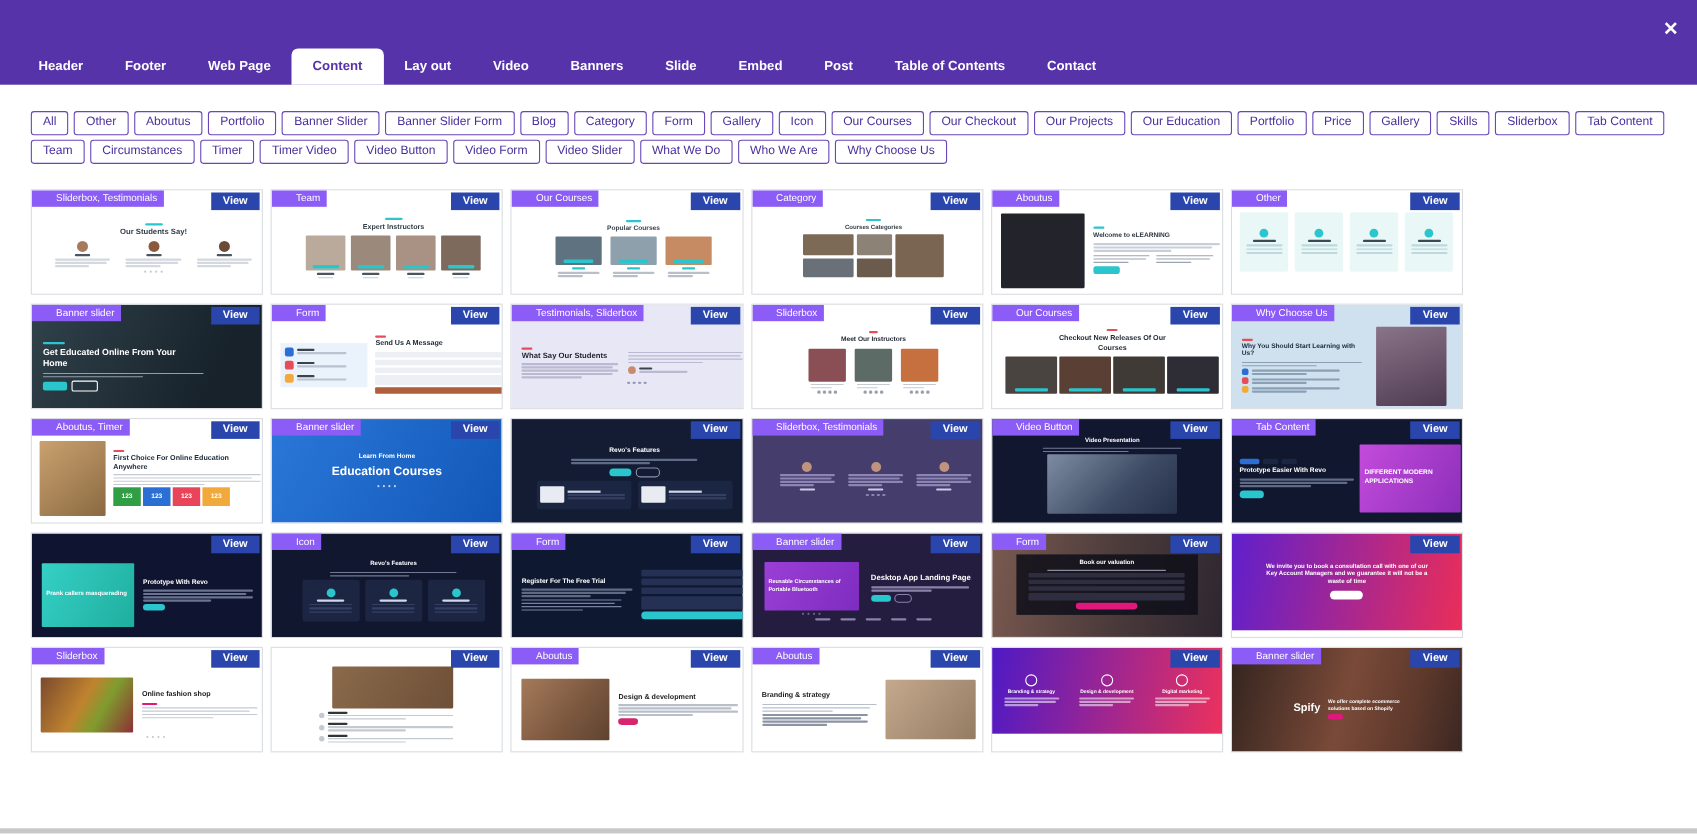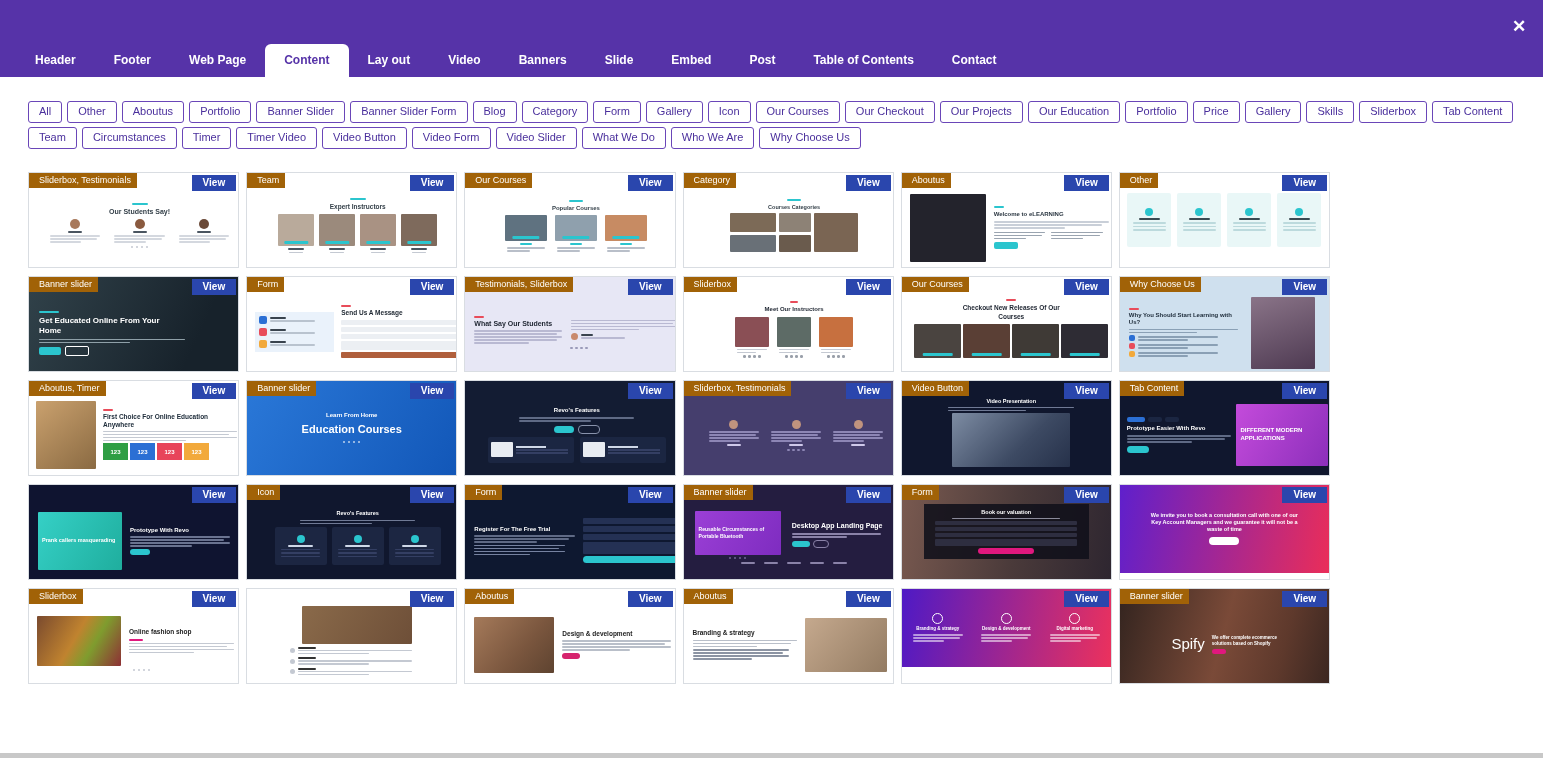--- a/index.html
+++ b/index.html
@@ -10,21 +10,21 @@
   .mclose{position:absolute;top:14px;right:12px;color:#fff;font-size:17px;font-weight:700;width:24px;height:24px;display:flex;align-items:center;justify-content:center;cursor:pointer;}
   .tabs{position:absolute;left:16px;bottom:0;display:flex;}
   .tab{color:#fff;font-size:12px;font-weight:700;line-height:33px;padding:0 19px;cursor:pointer;white-space:nowrap;}
   .tab.active{background:#fff;color:#5633a8;border-radius:6px 6px 0 0;}
   
   .filters{margin:24px 28px 0 28px;display:flex;flex-wrap:wrap;gap:4px 5px;}
   .chip{font-size:11px;color:#4a2f9c;border:1px solid #6a46b8;border-radius:3px;background:#fff;padding:3px 10px;line-height:1.25;cursor:pointer;white-space:nowrap;}
   
   .grid{margin:23px 0 0 28px;width:1302px;display:grid;grid-template-columns:repeat(6,1fr);gap:8px 7px;}
   .card{position:relative;height:94px;border:1px solid #d9dde2;background:#fff;overflow:hidden;cursor:pointer;}
-  .badge{position:absolute;top:0;left:0;background:#a16207;color:#fff;font-size:9px;padding:2px 6px 3px 10px;z-index:3;white-space:nowrap;}
+  .badge{position:absolute;top:0;left:0;background:#8b5cf6;color:#fff;font-size:9px;padding:2px 6px 3px 22px;z-index:3;white-space:nowrap;}
   .view{position:absolute;top:2px;right:2px;background:#2a46ad;color:#fff;font-size:10px;font-weight:700;padding:2px 11px 3px 11px;z-index:3;cursor:pointer;}
   .thumb{position:absolute;inset:0;overflow:hidden;}
   .troot{width:100%;height:100%;}
   
   .pagination{margin-top:46px;display:flex;justify-content:center;align-items:center;gap:4px;}
   .pbtn{font-size:11px;color:#343a40;background:#fff;border:1px solid #dfe3e7;border-radius:2px;padding:5px 11px;min-width:12px;text-align:center;cursor:pointer;}
   .pbtn.disabled{color:#b0b6bd;cursor:default;}
   .pbtn.active{background:#212529;border-color:#212529;color:#fff;}
   .bottom-strip{position:absolute;left:0;bottom:0;width:100%;height:5px;background:#c8c8c8;}
 </style>
@@ -980,21 +980,21 @@
                 </div>
               </div>
             </div>
           </div>
         </div>
         <div class="view">View</div>
       </div>
       <div class="card">
         <div class="thumb">
           <div class="troot" style="background: linear-gradient(105deg, rgb(51, 36, 31), rgb(122, 74, 56) 45%, rgb(94, 57, 44) 70%, rgb(44, 31, 28)); padding: 9px; display: flex; align-items: center; justify-content: center; gap: 7px; width: 100%;">
-            <div style="font-size: 15px; color: rgb(255, 255, 255); font-weight: 400; line-height: 1.25;">Spify</div>
+            <div style="font-size: 10px; color: rgb(255, 255, 255); font-weight: 700; line-height: 1.25;">Spify</div>
             <div style="width: 40%; display: flex; flex-direction: column; justify-content: flex-start; align-items: flex-start; text-align: left; gap: 3px;">
               <div style="font-size: 4.5px; color: rgb(255, 255, 255); font-weight: 700; line-height: 1.25;">We offer complete ecommerce solutions based on Shopify</div>
               <div style="background: rgb(224, 24, 126); width: 14px; height: 5px; border-radius: 3px; flex: 0 0 auto;"></div>
             </div>
           </div>
         </div>
         <div class="badge">Banner slider</div>
         <div class="view">View</div>
       </div>
     </div>

